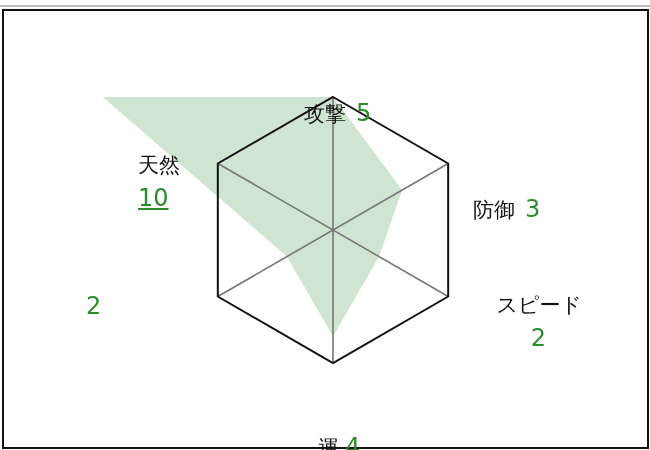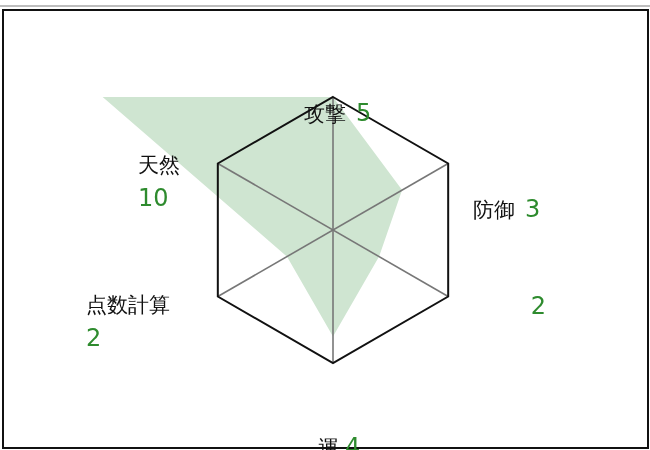--- a/index.html
+++ b/index.html
@@ -74,29 +74,29 @@
   <span>攻撃</span>
   <span class="val">5</span>
 </div>
 
 <div class="lbl row" style="left:473px; top:150px;">
   <span>防御</span>
   <span class="val">3</span>
 </div>
 
 <div class="lbl col" style="left:470px; top:292px; align-items:flex-end; width:112px;">
+  <span>スピード</span>
   <span class="val" style="margin-right:36px;">2</span>
 </div>
 
 <div class="lbl row" style="left:318px; top:388px; gap:6px;">
   <span>運</span>
   <span class="val">4</span>
 </div>
 
 <div class="lbl col" style="left:86px; top:292px; width:112px;">
-  <span>点数計算</span>
   <span class="val" style="margin-right:14px;">2</span>
 </div>
 
 <div class="lbl col" style="left:138px; top:152px; width:60px;">
   <span>天然</span>
-  <span class="val" style="margin-right:20px;">10</span>
+  <span class="val" style="margin-right:20px;text-decoration:underline;">10</span>
 </div>
 
 </body></html>

